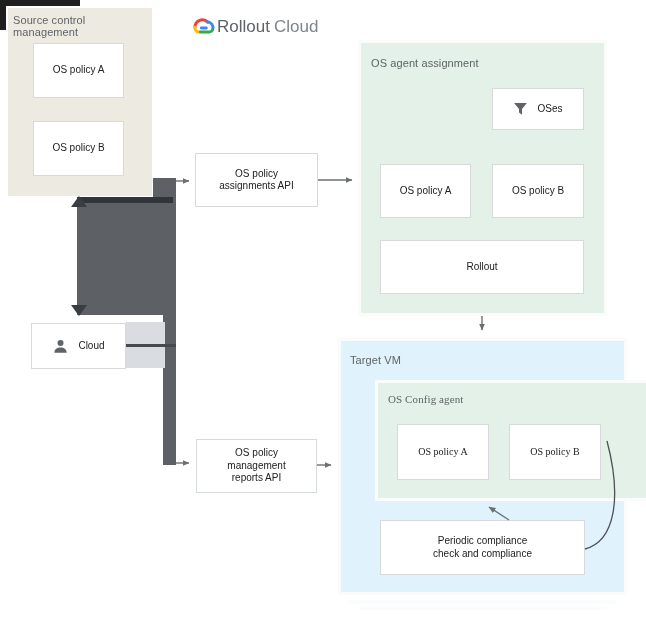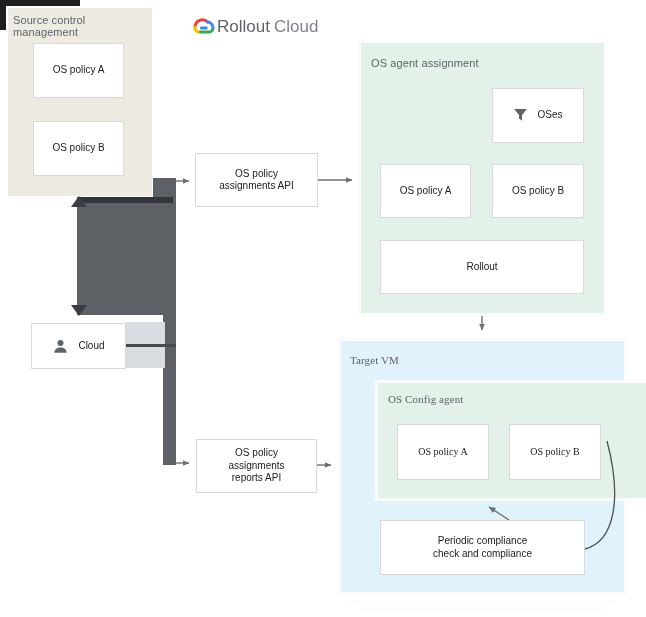--- a/index.html
+++ b/index.html
@@ -74,28 +74,28 @@
   <div class="abs node" style="left:195px;top:153px;width:123px;height:54px;">
     <span>
       <span>OS policy</span><br>
       <span>assignments API</span>
     </span>
   </div>
 
   <div class="abs node" style="left:196px;top:439px;width:121px;height:54px;">
     <span>
       <span>OS policy</span><br>
-      <span>assignments</span><br>
+      <span>management</span><br>
       <span>reports API</span>
     </span>
   </div>
 
   <div class="abs green" style="left:358px;top:40px;width:249px;height:276px;">
     <div class="abs panel-label" style="left:10px;top:14px;">OS agent assignment</div>
-    <div class="abs node" style="left:131px;top:45px;width:92px;height:55px;">
+    <div class="abs node" style="left:131px;top:45px;width:92px;height:42px;">
       <span class="ic">
         <svg width="15" height="15" viewBox="0 0 16 16">
             <path d="M1.2 1 H14.8 L9.6 7.5 V13.6 L6.4 11.2 V7.5 Z" fill="#5f6368"></path>
           </svg>
       </span>
       <span>OSes</span>
     </div>
     <div class="abs node" style="left:19px;top:121px;width:91px;height:54px;">
       <span>OS policy A</span>
     </div>
@@ -111,21 +111,21 @@
     <span class="ic">
       <svg width="17" height="17" viewBox="0 0 18 18">
         <circle cx="9" cy="5.2" r="3.2" fill="#5f6368"></circle>
         <path d="M2.5 15.5 C2.5 11.8 5.4 10 9 10 C12.6 10 15.5 11.8 15.5 15.5 Z" fill="#5f6368"></path>
       </svg>
     </span>
     <span>Cloud</span>
   </div>
 
   <div class="abs blue" style="left:338px;top:338px;width:289px;height:257px;">
-    <div class="abs panel-label" style="left:9px;top:13px;font-family:Liberation Serif, serif;">Target VM</div>
+    <div class="abs panel-label" style="left:9px;top:13px;">Target VM</div>
     <div class="abs green" style="left:34px;top:39px;width:293px;height:121px;font-family:Liberation Serif, serif;">
       <div class="abs panel-label" style="left:10px;top:10px;">OS Config agent</div>
       <div class="abs node" style="left:19px;top:41px;width:92px;height:56px;">
         <span>OS policy A</span>
       </div>
       <div class="abs node" style="left:131px;top:41px;width:92px;height:56px;">
         <span>OS policy B</span>
       </div>
     </div>
     <div class="abs node" style="left:39px;top:179px;width:205px;height:55px;">

